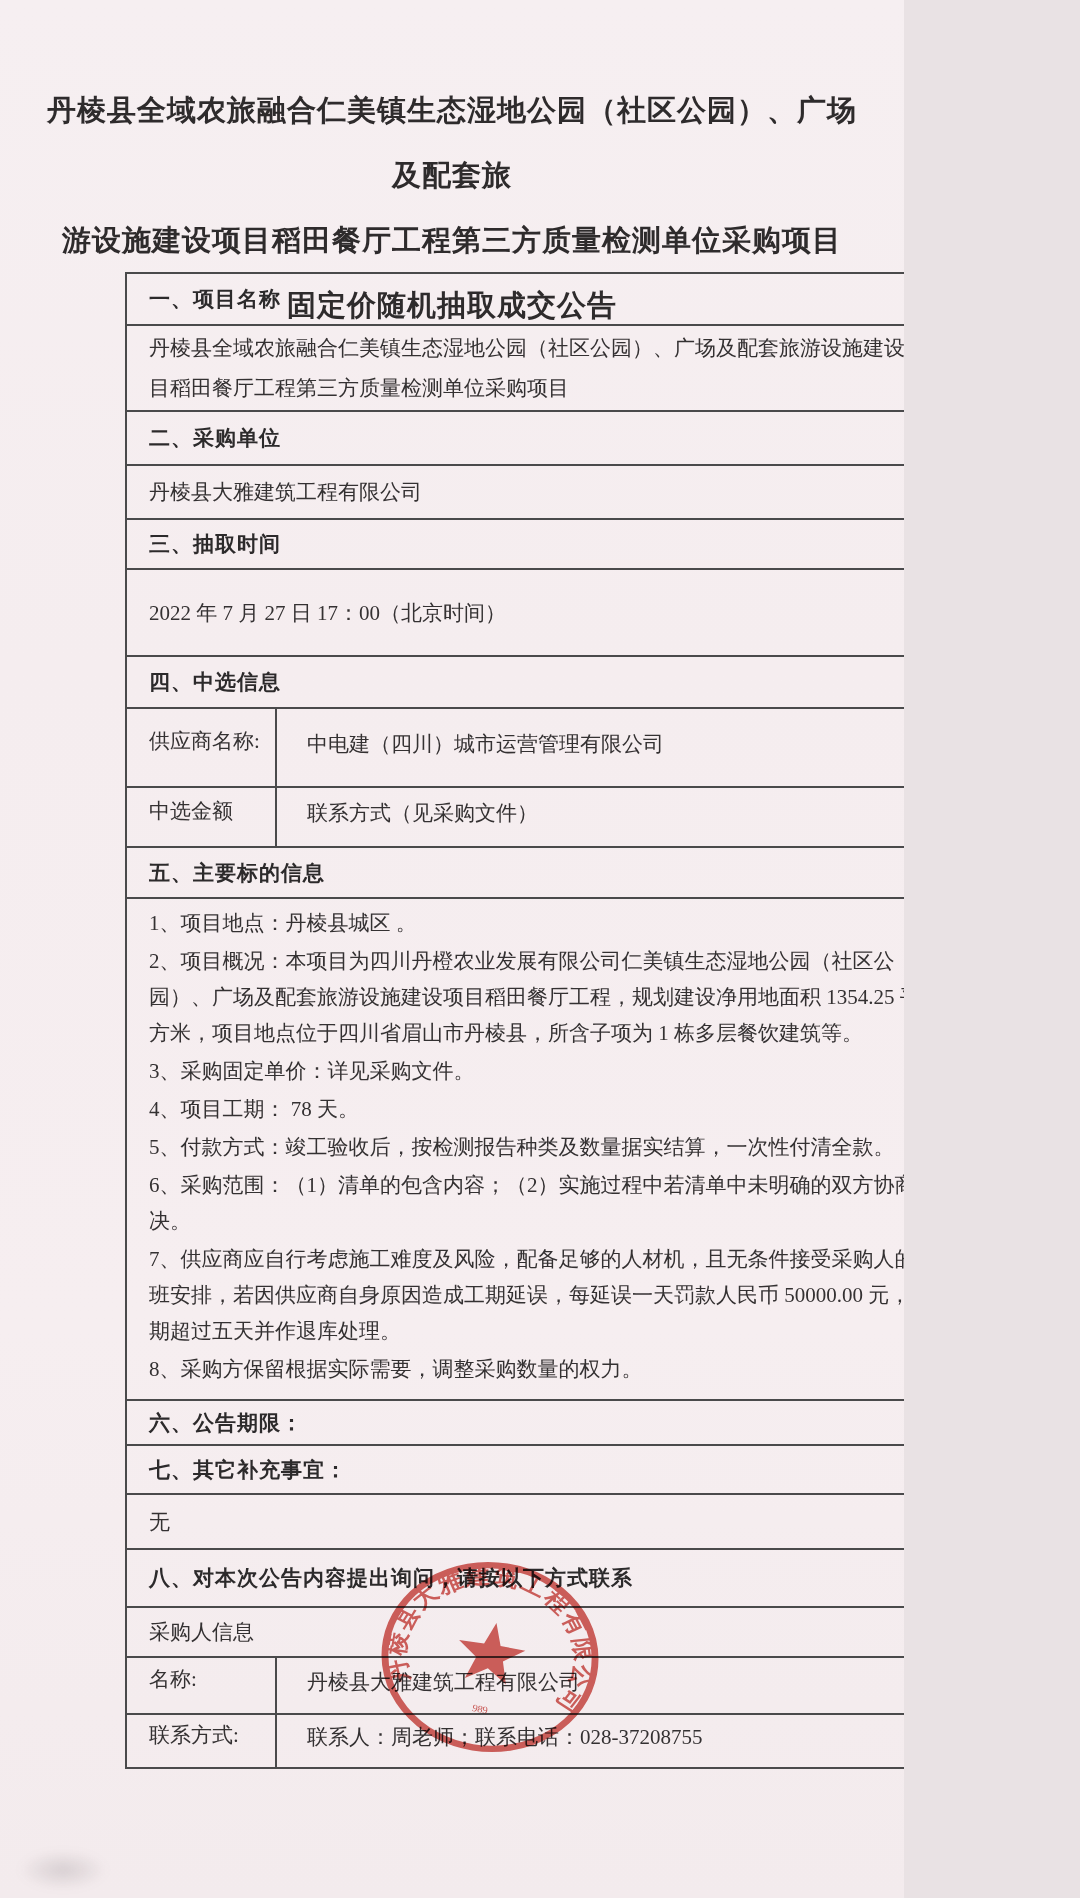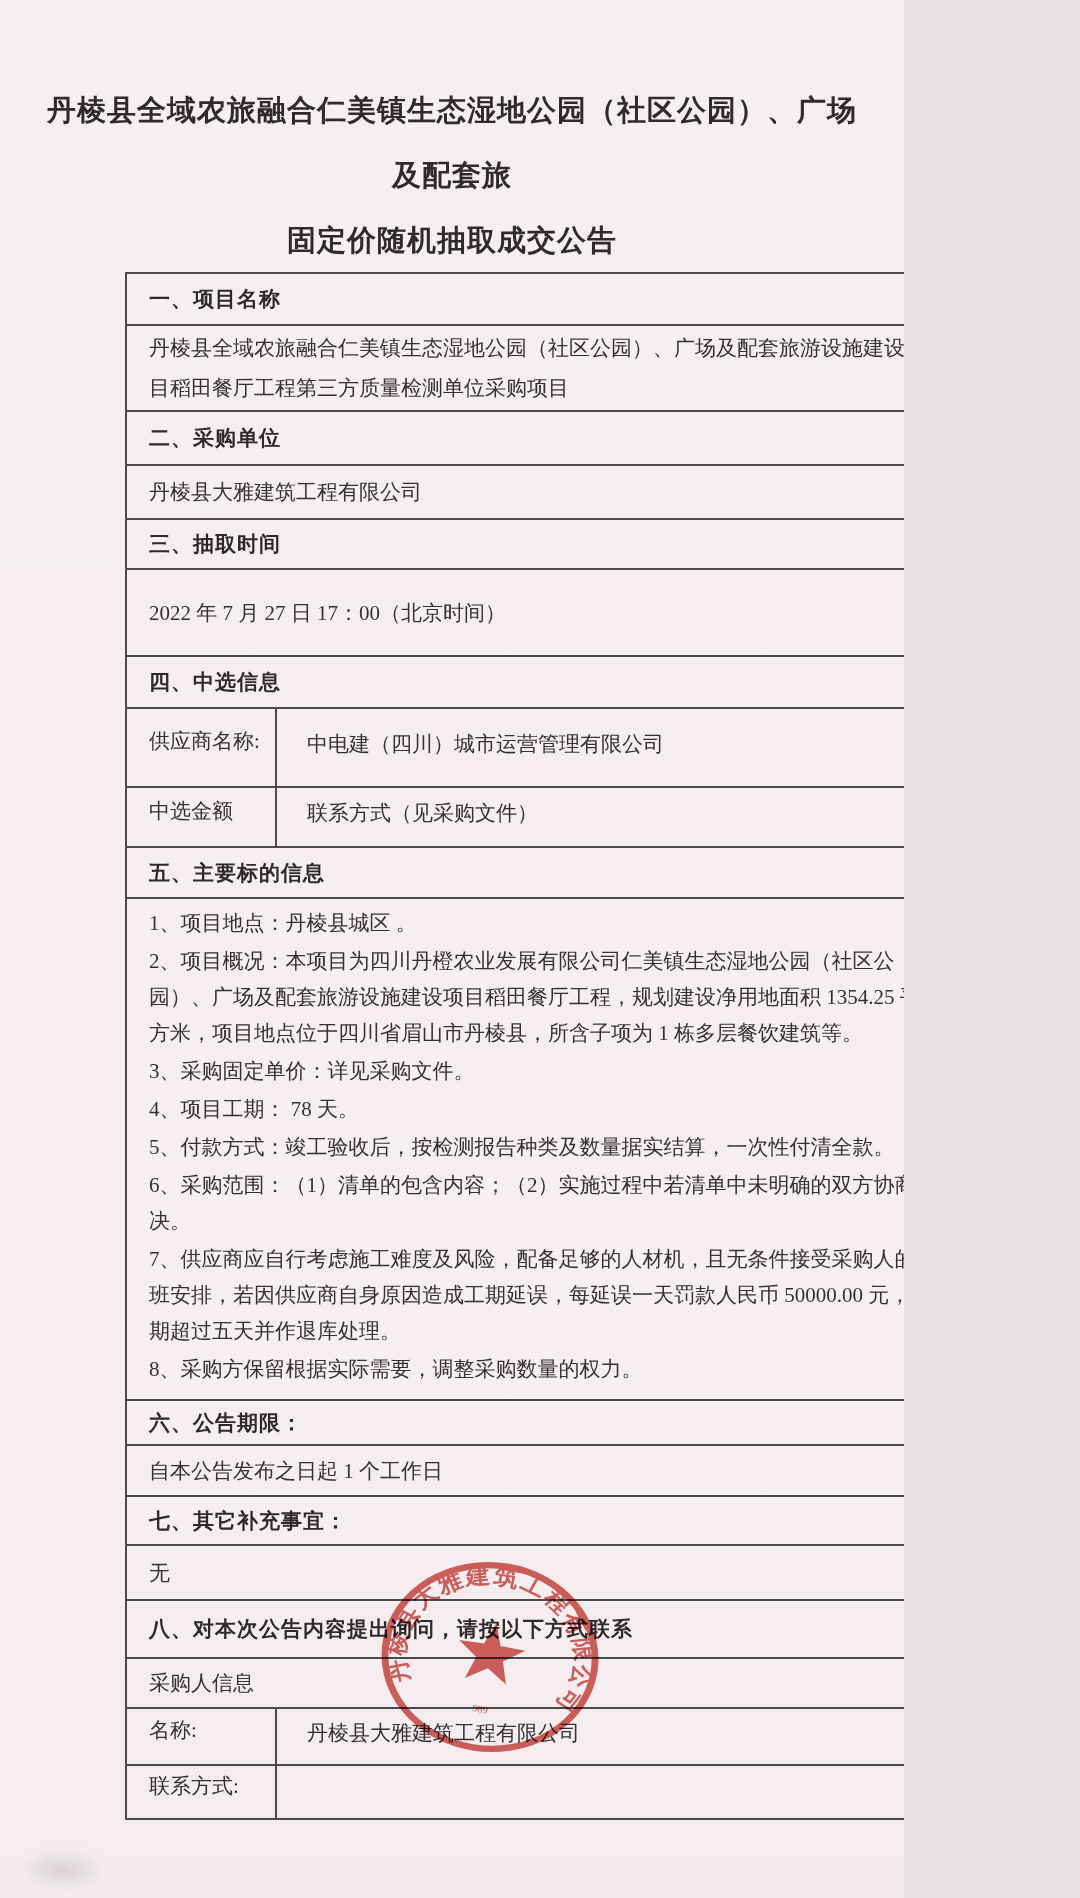--- a/index.html
+++ b/index.html
@@ -53,20 +53,21 @@
     opacity:.82;mix-blend-mode:multiply;pointer-events:none;
   }
 </style>
 </head>
 <body>
 
 <div class="page">
 
   <div class="doc-title">
     <div>丹棱县全域农旅融合仁美镇生态湿地公园（社区公园）、广场及配套旅</div>
+    <div>游设施建设项目稻田餐厅工程第三方质量检测单位采购项目</div>
     <div>固定价随机抽取成交公告</div>
   </div>
 
   <div class="doc-table">
 
     <div class="row header first h50">
       <span>一、项目名称</span>
     </div>
     <div class="row h86 wrapline">
       <span>丹棱县全域农旅融合仁美镇生态湿地公园（社区公园）、广场及配套旅游设施建设项目稻田餐厅工程第三方质量检测单位采购项目</span>
@@ -108,43 +109,41 @@
       <p>4、项目工期： 78 天。</p>
       <p>5、付款方式：竣工验收后，按检测报告种类及数量据实结算，一次性付清全款。</p>
       <p>6、采购范围：（1）清单的包含内容；（2）实施过程中若清单中未明确的双方协商解决。</p>
       <p>7、供应商应自行考虑施工难度及风险，配备足够的人材机，且无条件接受采购人的加班安排，若因供应商自身原因造成工期延误，每延误一天罚款人民币 50000.00 元，延期超过五天并作退库处理。</p>
       <p>8、采购方保留根据实际需要，调整采购数量的权力。</p>
     </div>
 
     <div class="row header h45">
       <span>六、公告期限：</span>
     </div>
-    <div class="row h51">
-      <span>自本公告发布之日起 1 个工作日</span>
-    </div>
 
     <div class="row header h49">
       <span>七、其它补充事宜：</span>
     </div>
     <div class="row h55">
       <span>无</span>
     </div>
 
     <div class="row header h58">
       <span>八、对本次公告内容提出询问，请按以下方式联系</span>
     </div>
     <div class="row h50">
       <span>采购人信息</span>
     </div>
     <div class="row twocol h57">
       <div class="label">名称:</div>
       <div class="value">丹棱县大雅建筑工程有限公司</div>
     </div>
     <div class="row twocol h54">
       <div class="label">联系方式:</div>
+      <div class="value">联系人：周老师；联系电话：028-37208755</div>
     </div>
 
   </div>
 
   <svg class="seal" viewBox="0 0 240 240" preserveAspectRatio="none">
     <g transform="rotate(10 120 120)" fill="none">
       <ellipse cx="120" cy="120" rx="107" ry="101" stroke="#c9413c" stroke-width="7"></ellipse>
       <path id="seal-arc" d="M 44.7,159 A 87,80 0 1 1 195.3,159" fill="none"></path>
       <path id="seal-bottom-arc" d="M 90.4,176.2 A 70,62 0 0 0 149.6,176.2" fill="none"></path>
       <path d="M120,82 L128.5,106.3 L154.2,106.9 L133.8,122.5 L141.2,147.1 L120,132.5 L98.8,147.1 L106.2,122.5 L85.8,106.9 L111.5,106.3 Z" fill="#c9413c"></path>

